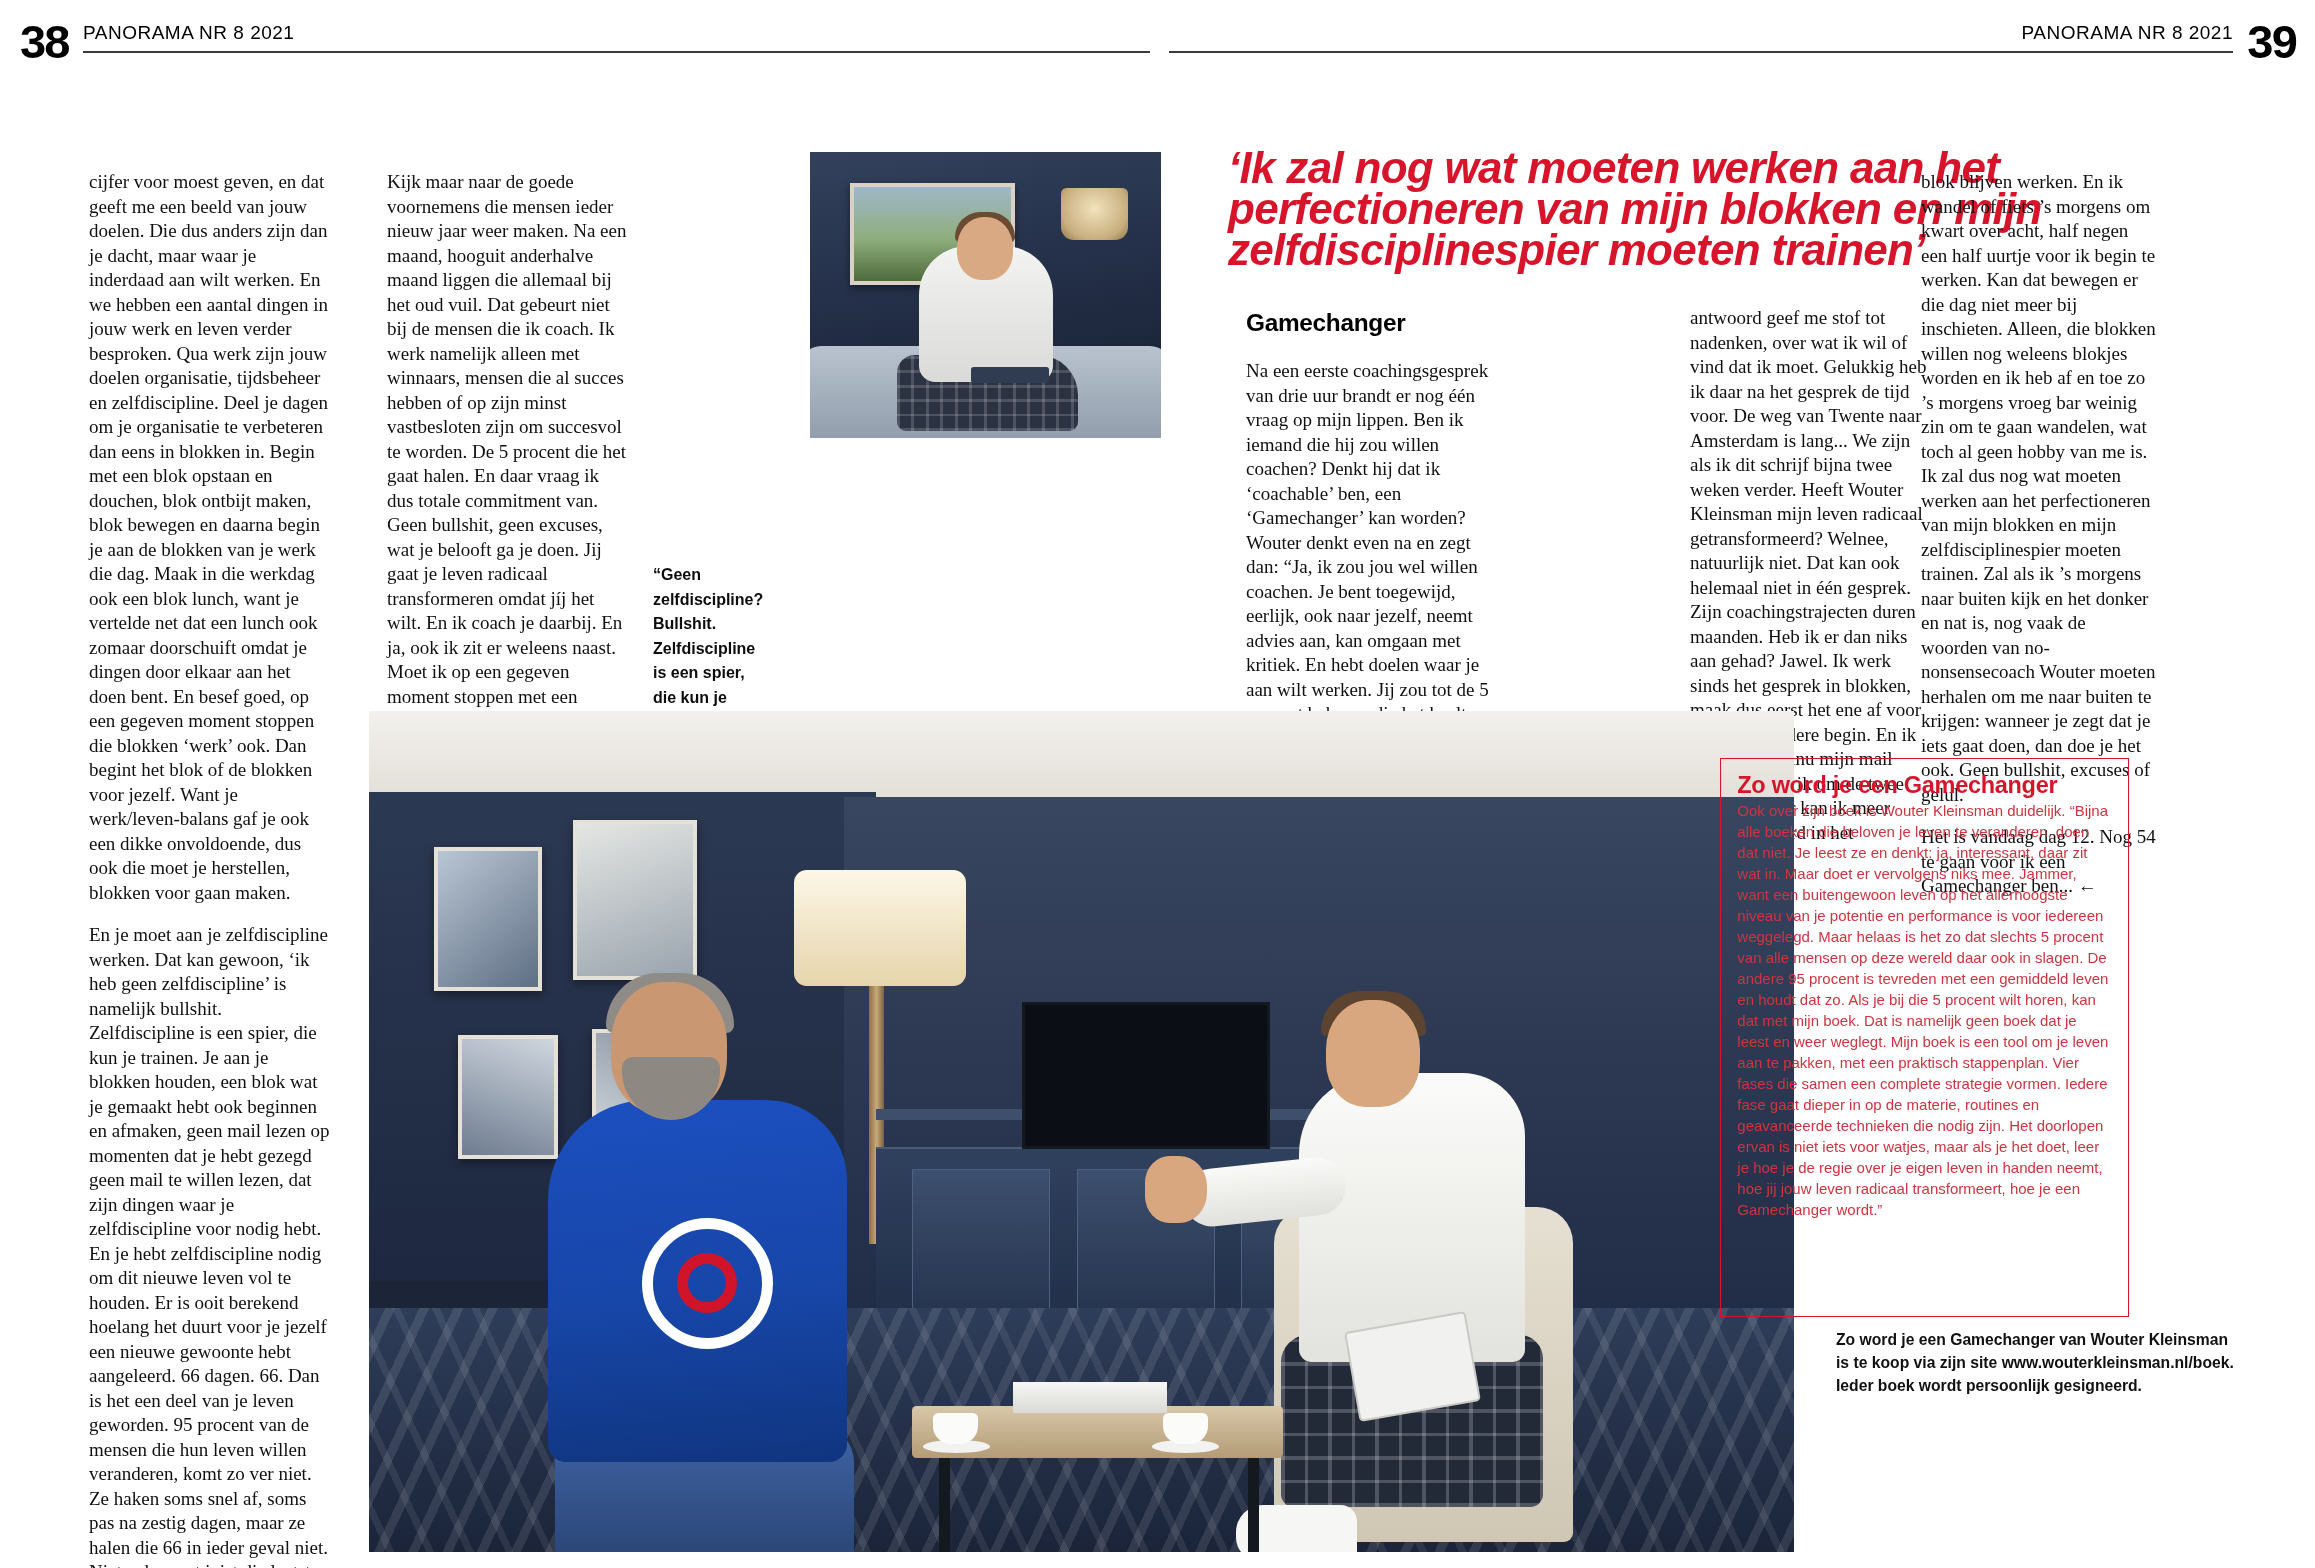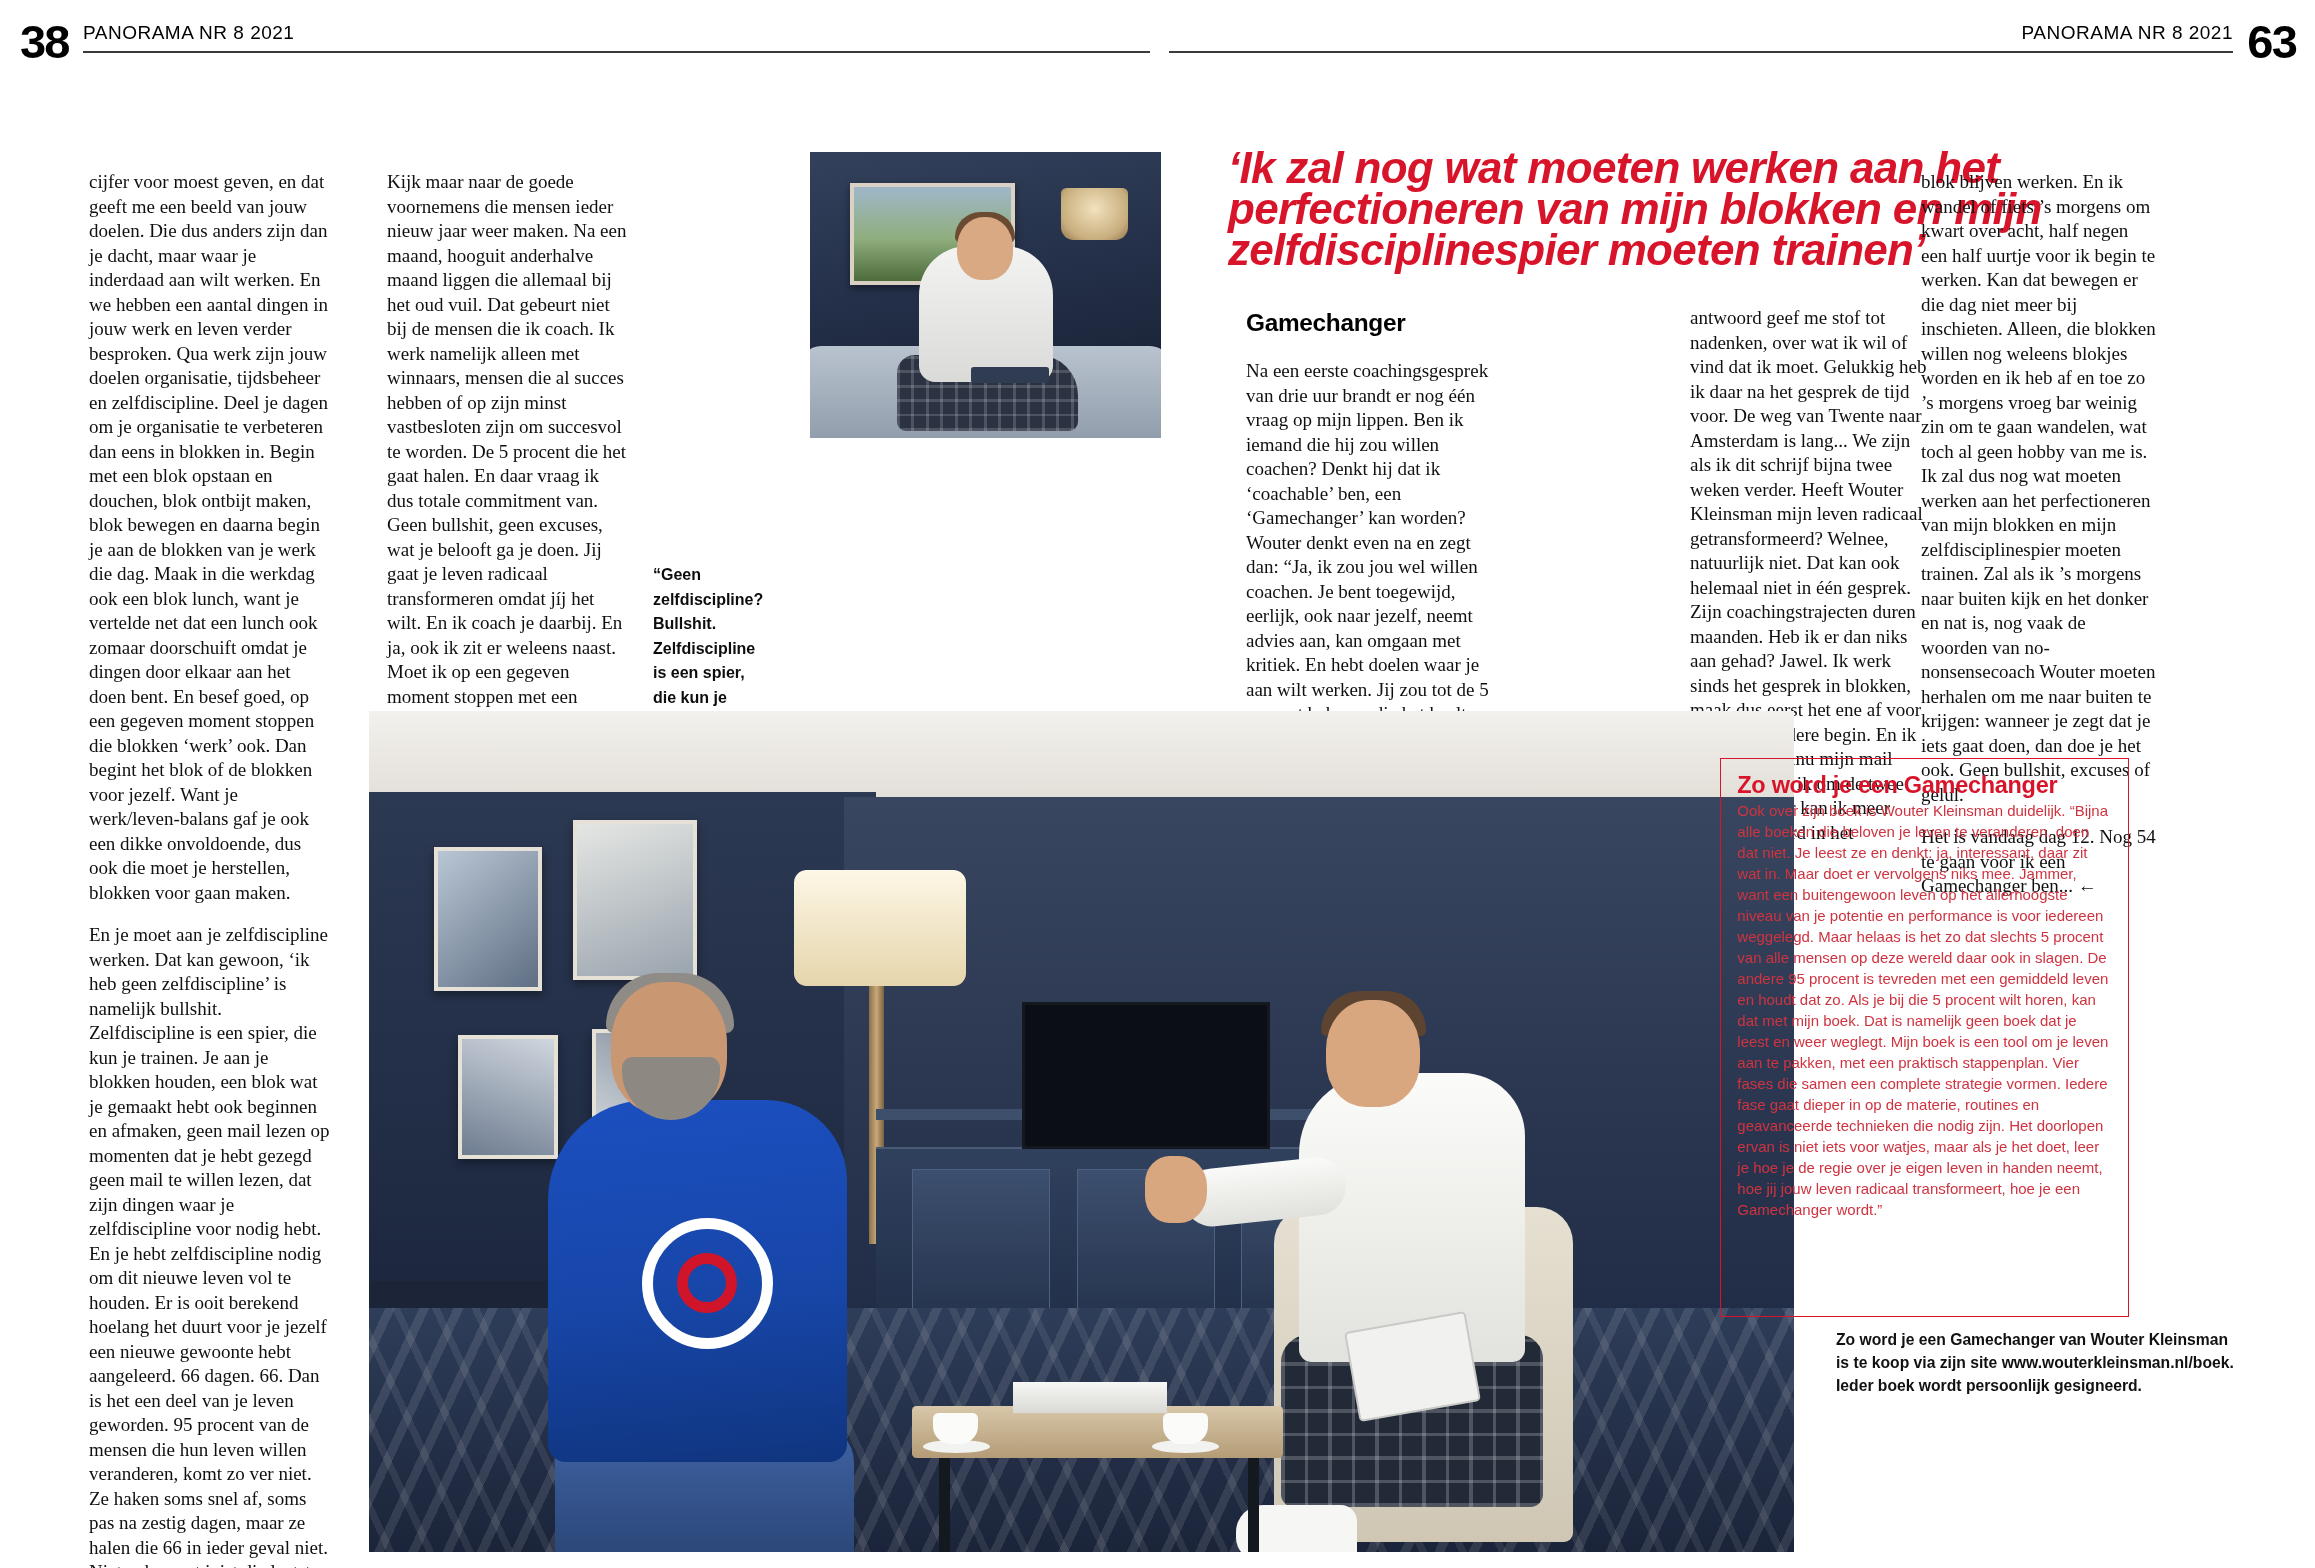--- a/index.html
+++ b/index.html
@@ -403,21 +403,21 @@
     color: #111;
   }
 </style>
 </head>
 <body>
 
 <div class="folio folio-left">38</div>
 <div class="runhead runhead-left"><span>PANORAMA </span><b>NR 8</b><span> 2021</span></div>
 <div class="rule rule-left"></div>
 
-<div class="folio folio-right">63</div>
+<div class="folio folio-right">39</div>
 <div class="runhead runhead-right"><span>PANORAMA </span><b>NR 8</b><span> 2021</span></div>
 <div class="rule rule-right"></div>
 
 <div class="col" id="col1">
   <p>cijfer voor moest geven, en dat geeft me een beeld van jouw doelen. Die dus anders zijn dan je dacht, maar waar je inderdaad aan wilt werken. En we hebben een aantal dingen in jouw werk en leven verder besproken. Qua werk zijn jouw doelen organisatie, tijdsbeheer en zelfdiscipline. Deel je dagen om je organisatie te verbeteren dan eens in blokken in. Begin met een blok opstaan en douchen, blok ontbijt maken, blok bewegen en daarna begin je aan de blokken van je werk die dag. Maak in die werkdag ook een blok lunch, want je vertelde net dat een lunch ook zomaar doorschuift omdat je dingen door elkaar aan het doen bent. En besef goed, op een gegeven moment stoppen die blokken ‘werk’ ook. Dan begint het blok of de blokken voor jezelf. Want je werk/leven-balans gaf je ook een dikke onvoldoende, dus ook die moet je herstellen, blokken voor gaan maken.</p>
   <p>En je moet aan je zelfdiscipline werken. Dat kan gewoon, ‘ik heb geen zelfdiscipline’ is namelijk bullshit. Zelfdiscipline is een spier, die kun je trainen. Je aan je blokken houden, een blok wat je gemaakt hebt ook beginnen en afmaken, geen mail lezen op momenten dat je hebt gezegd geen mail te willen lezen, dat zijn dingen waar je zelfdiscipline voor nodig hebt. En je hebt zelfdiscipline nodig om dit nieuwe leven vol te houden. Er is ooit berekend hoelang het duurt voor je jezelf een nieuwe gewoonte hebt aangeleerd. 66 dagen. 66. Dan is het een deel van je leven geworden. 95 procent van de mensen die hun leven willen veranderen, komt zo ver niet. Ze haken soms snel af, soms pas na zestig dagen, maar ze halen die 66 in ieder geval niet. Niet gek, want juist die laatste dagen is die nieuwe gewoonte moeilijk vol te houden. Dan wordt het zwaar, krijg je de neiging om jezelf bullshit als ‘ach, ik hoef vandaag niet te bewegen, want ik heb deze week al zo mijn best gedaan’ te verkopen.</p>
 </div>
 
 <div class="col" id="col2">
   <p>Kijk maar naar de goede voornemens die mensen ieder nieuw jaar weer maken. Na een maand, hooguit anderhalve maand liggen die allemaal bij het oud vuil. Dat gebeurt niet bij de mensen die ik coach. Ik werk namelijk alleen met winnaars, mensen die al succes hebben of op zijn minst vastbesloten zijn om succesvol te worden. De 5 procent die het gaat halen. En daar vraag ik dus totale commitment van. Geen bullshit, geen excuses, wat je belooft ga je doen. Jij gaat je leven radicaal transformeren omdat jíj het wilt. En ik coach je daarbij. En ja, ook ik zit er weleens naast. Moet ik op een gegeven moment stoppen met een persoon coachen. Omdat hij of zij niet volledig gefocust is, excuses verzint, afspraken niet nakomt of gewoon een lul is. Daardoor had ik vorig jaar een succespercentage van 95 procent,</p>

